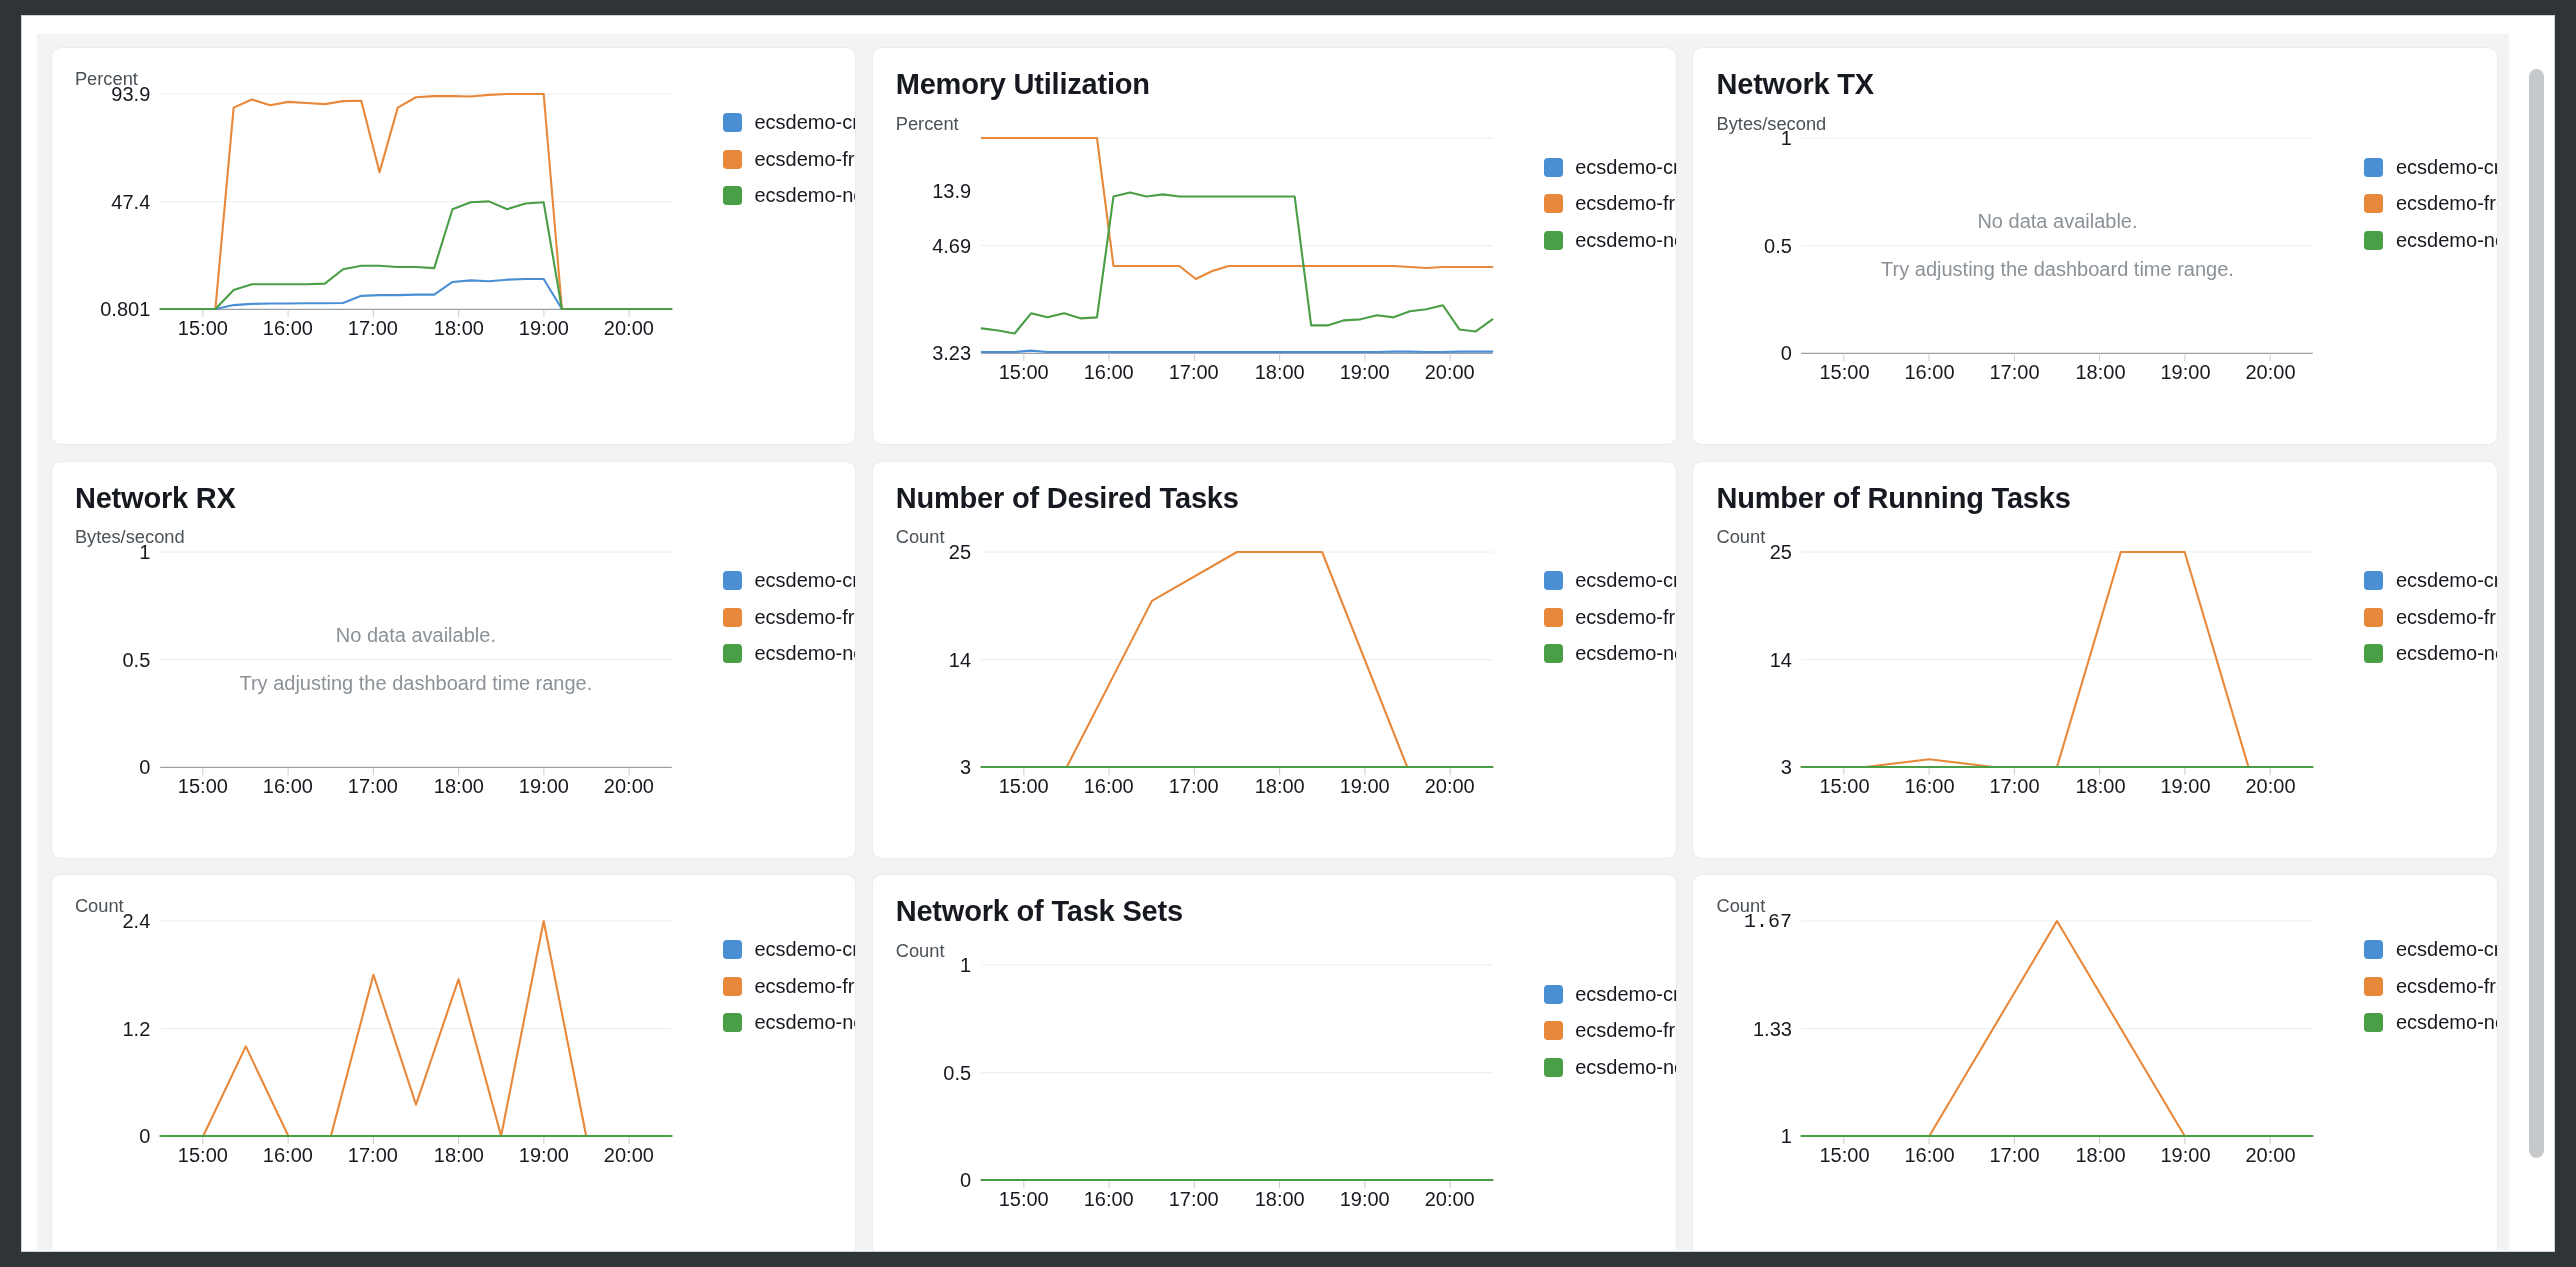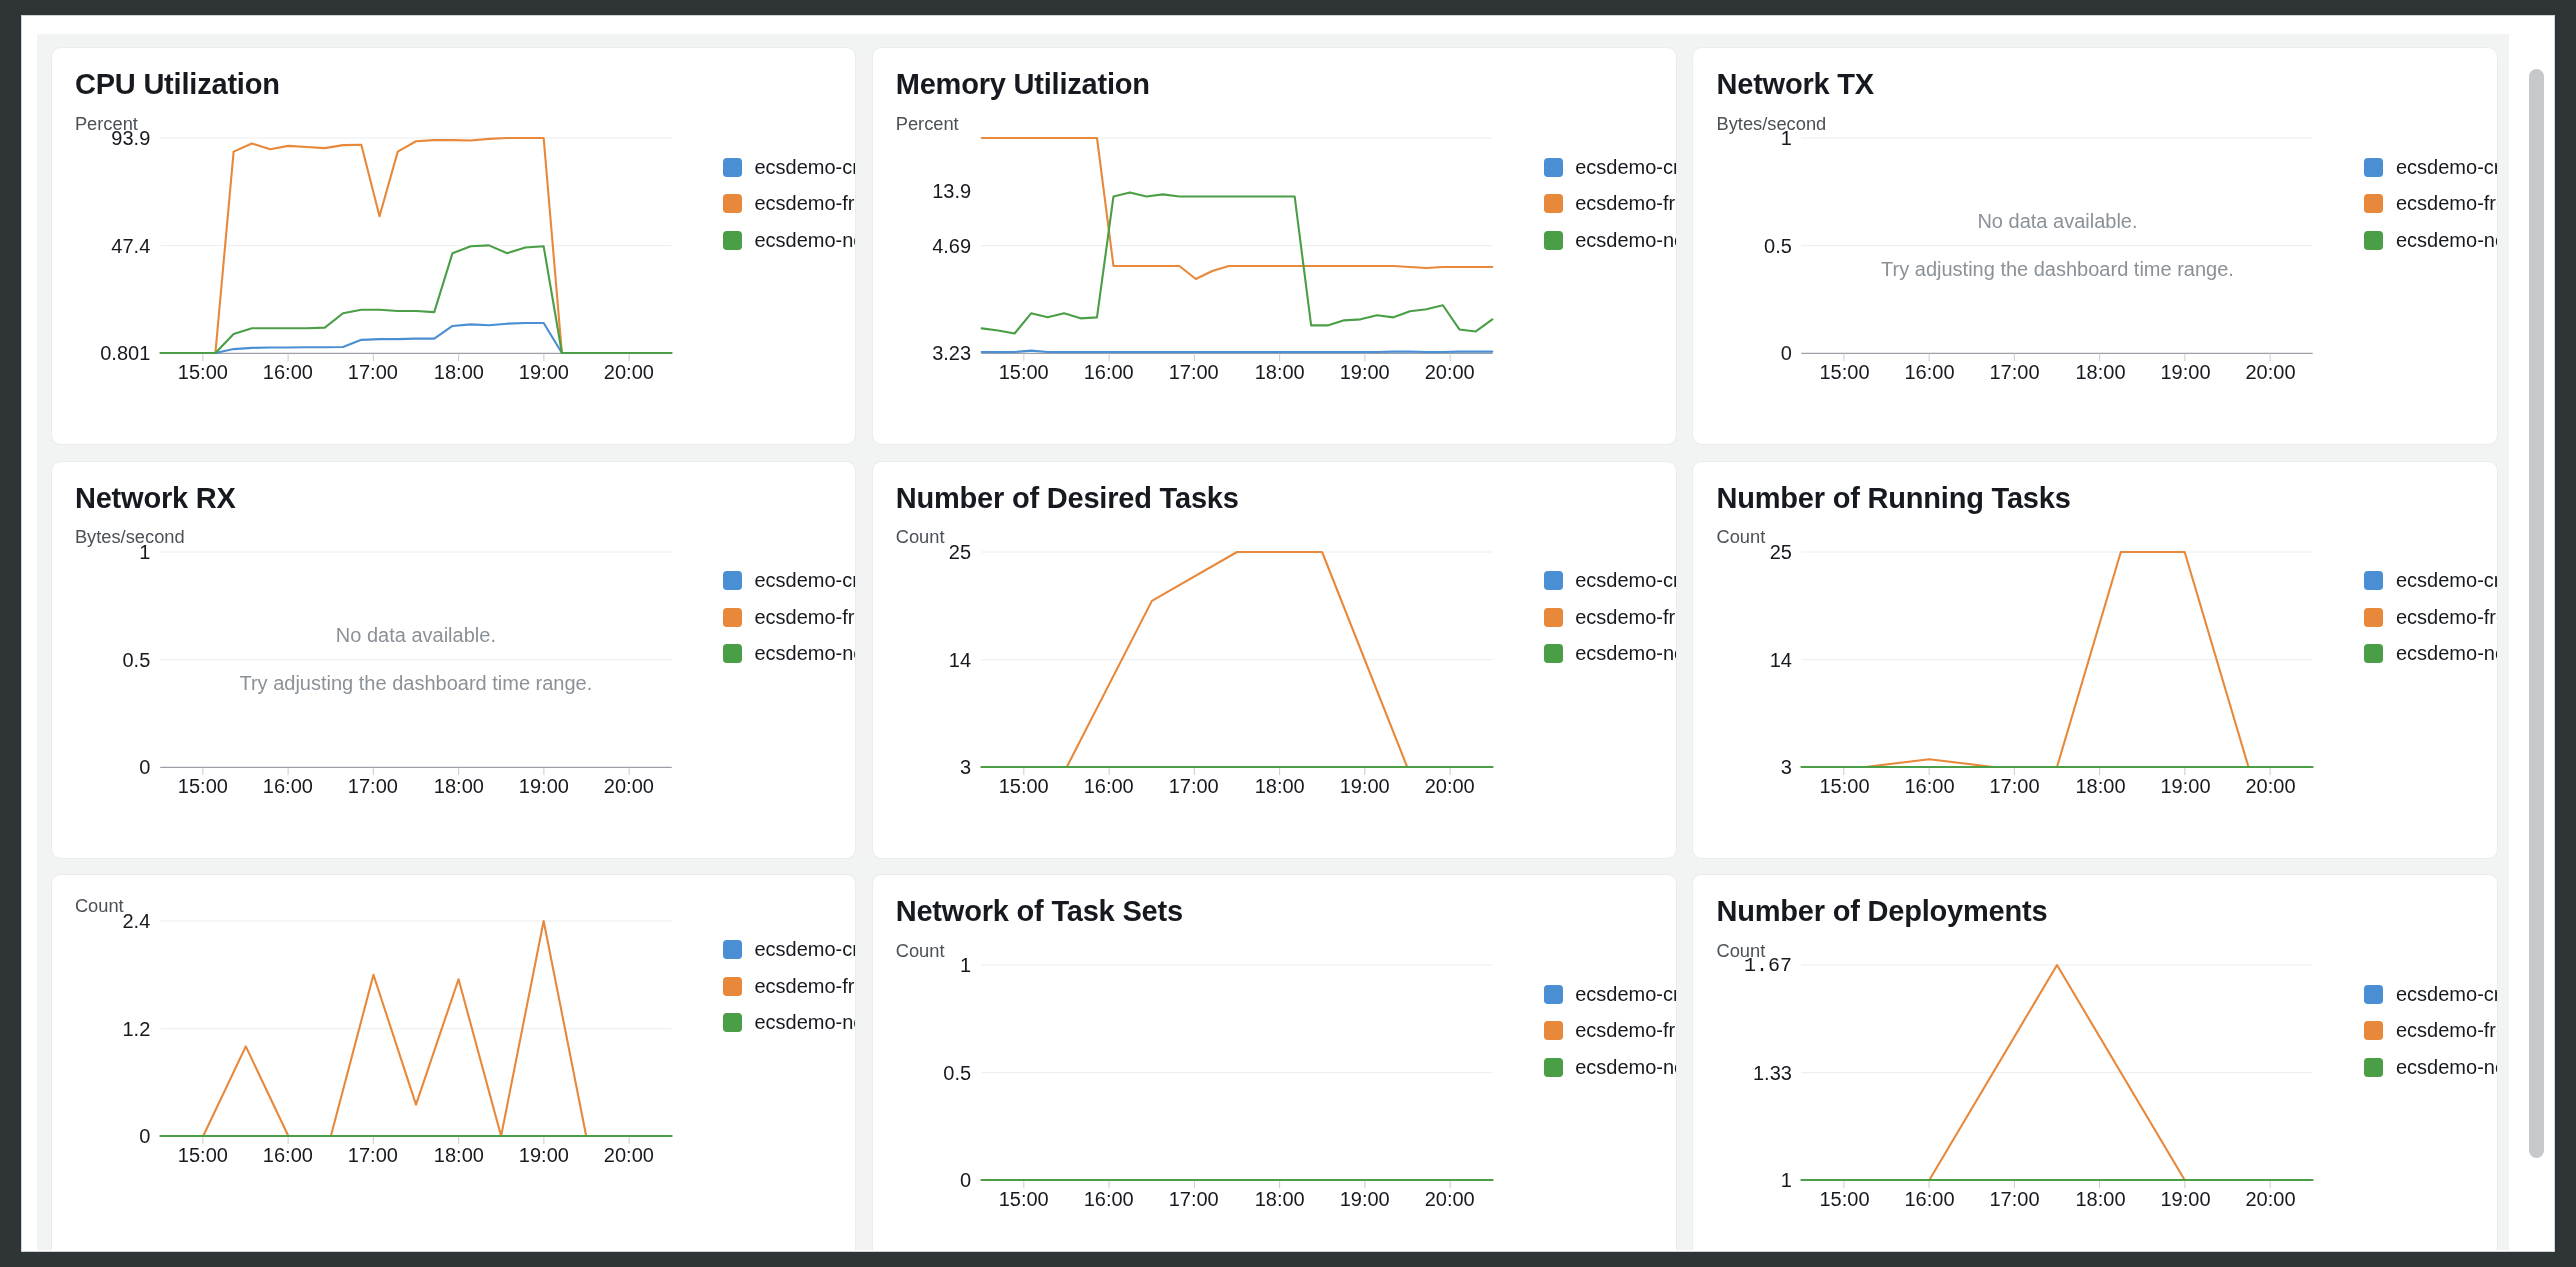--- a/index.html
+++ b/index.html
@@ -140,21 +140,20 @@
     border-radius: 7.7px;
   }
 </style>
 </head>
 <body>
 
 <div class="window-frame">
   <div class="page-bg">
     <div class="grid" id="grid">
         <div class="card">
-          <div class="card-title">CPU Utilization</div>
           <div class="chart-area">
             <div class="plot-wrap">
               <div class="yunit">Percent</div>
               <div class="plot">
                 <div class="yaxis-holder">
                   <div style="position: absolute; left: 0px; top: 0px;">
                     <svg width="512" height="225" viewBox="0 0 532 234">
                       <line x1="0" y1="0" x2="532" y2="0" stroke="#e9ebed" stroke-width="1"></line>
                       <line x1="0" y1="112" x2="532" y2="112" stroke="#e9ebed" stroke-width="1"></line>
                       <line x1="0" y1="224" x2="532" y2="224" stroke="#9aa0a6" stroke-width="1.5"></line>
@@ -591,21 +590,20 @@
                 <span class="legend-label">ecsdemo-frontend</span>
               </div>
               <div class="legend-item">
                 <span class="legend-swatch" style="background: rgb(74, 158, 70);"></span>
                 <span class="legend-label">ecsdemo-nodejs</span>
               </div>
             </div>
           </div>
         </div>
         <div class="card">
-          <div class="card-title">Number of Deployments</div>
           <div class="chart-area">
             <div class="plot-wrap">
               <div class="yunit">Count</div>
               <div class="plot">
                 <div class="yaxis-holder">
                   <div style="position: absolute; left: 0px; top: 0px;">
                     <svg width="512" height="225" viewBox="0 0 532 234">
                       <line x1="0" y1="0" x2="532" y2="0" stroke="#e9ebed" stroke-width="1"></line>
                       <line x1="0" y1="112" x2="532" y2="112" stroke="#e9ebed" stroke-width="1"></line>
                       <line x1="0" y1="224" x2="532" y2="224" stroke="#9aa0a6" stroke-width="1.5"></line>

